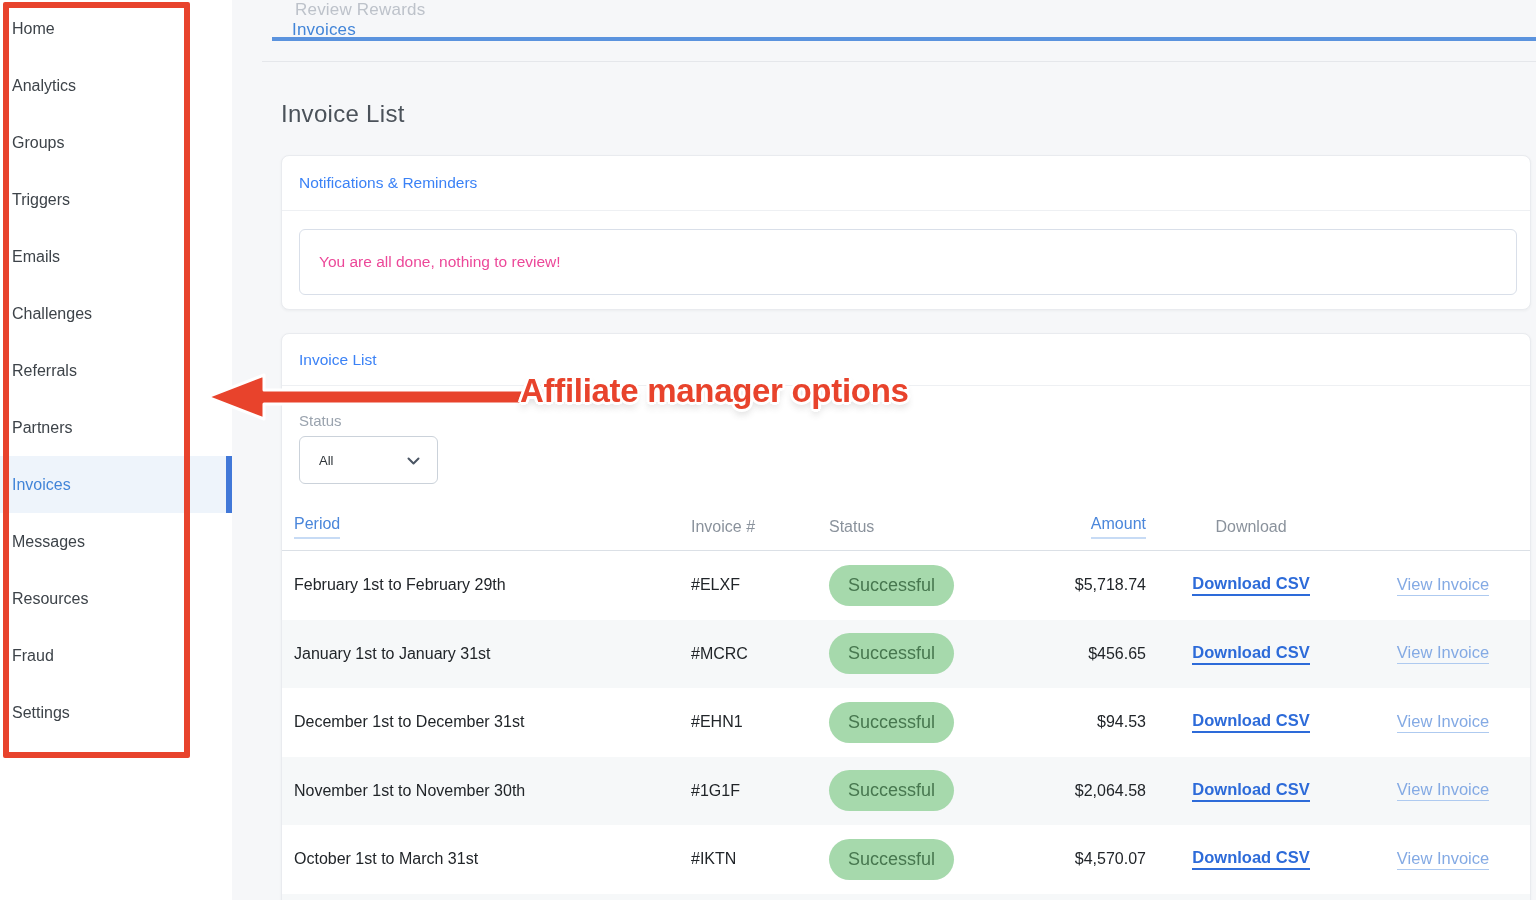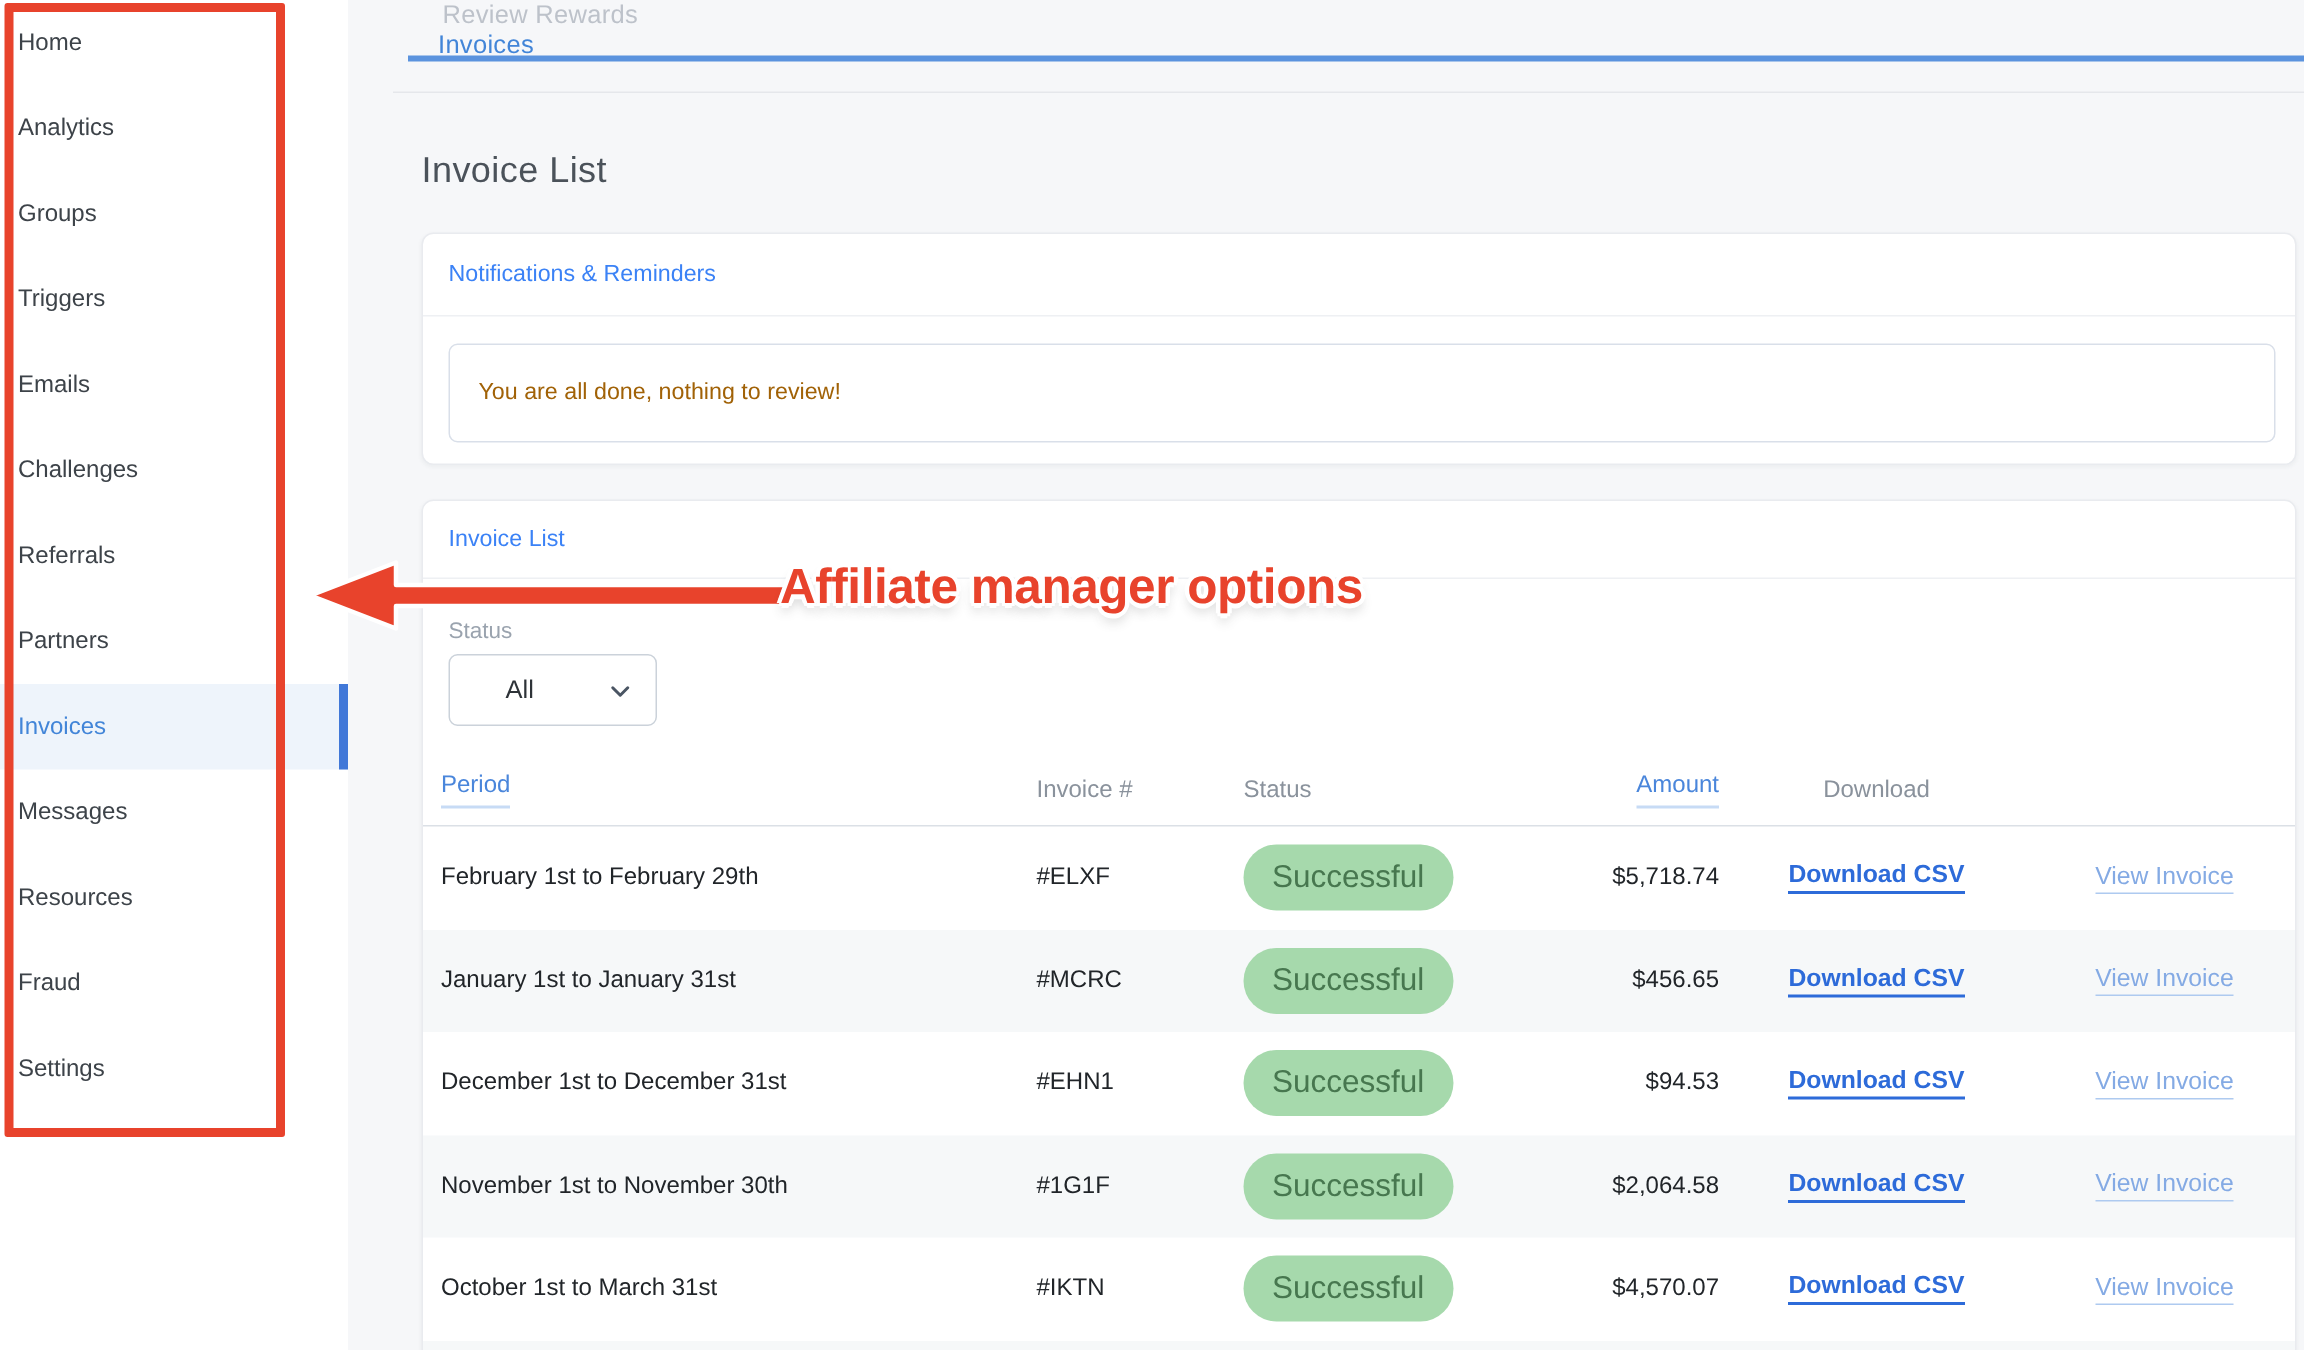--- a/index.html
+++ b/index.html
@@ -63,29 +63,29 @@
   }
   .card-notifications { top:155px; height:155px; }
   .card-notifications .card-header { height:55px; }
   .card-invoices { top:333px; height:622px; overflow:hidden; }
   .card-invoices .card-header { height:52px; }
 
   .notice-box {
     margin:18px 13px 0 17px; height:66px;
     border:1px solid #d9dfe9; border-radius:6px;
     display:flex; align-items:center; padding-left:19px;
-    font-size:15.5px; color:#a16207;
+    font-size:15.5px; color:#ec4899;
   }
 
   .filter-label { margin:26px 0 0 17px; font-size:15px; color:#9aa3ae; }
   .select {
     position:relative; margin:7px 0 0 17px; width:139px; height:48px;
     border:1px solid #cbd2da; border-radius:6px; background:#fff;
-    display:flex; align-items:center; padding-left:37px;
-    font-size:17px; color:#2e3338; cursor:pointer;
+    display:flex; align-items:center; padding-left:19px;
+    font-size:13px; color:#2e3338; cursor:pointer;
   }
   .select .chev { position:absolute; right:17px; top:20px; }
 
   
   .grid-row {
     display:grid;
     grid-template-columns:397px 138px 180px 137px 210px 1fr;
     align-items:center; padding-left:12px;
   }
   .thead {
@@ -97,21 +97,21 @@
   .th.sorted .lbl {
     display:inline-block; padding-bottom:4px;
     border-bottom:2px solid #c7dbf5;
   }
   .c-right  { text-align:right; }
   .c-center { text-align:center; }
   .tr { height:68.5px; font-size:16px; color:#212529; }
   .tr:nth-child(even) { background:#f6f8f9; }
   .badge {
     display:inline-block; padding:10px 19px; border-radius:22px;
-    background:#a6d9ac; color:#47774f; font-size:21px;
+    background:#a6d9ac; color:#47774f; font-size:18px;
   }
   .csv-link {
     display:inline-block; font-size:16.5px; font-weight:700; color:#2d6bd9;
     border-bottom:2px solid #2d6bd9; padding-bottom:1px; cursor:pointer;
   }
   .view-link {
     display:inline-block; font-size:16.5px; color:#84aae4;
     border-bottom:1.5px solid #aecaf0; padding-bottom:1px; cursor:pointer;
   }
 

